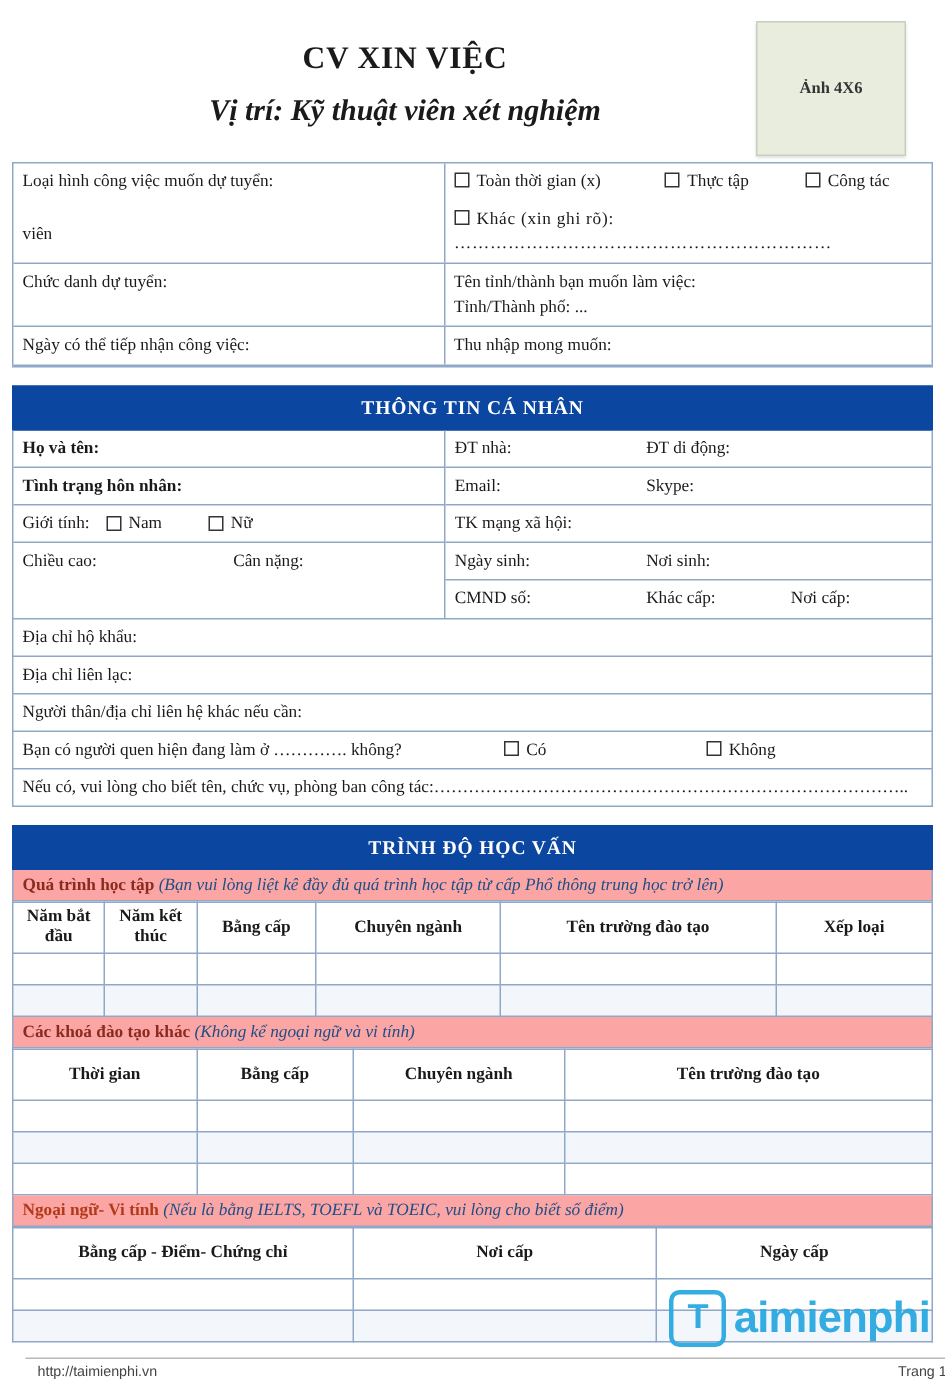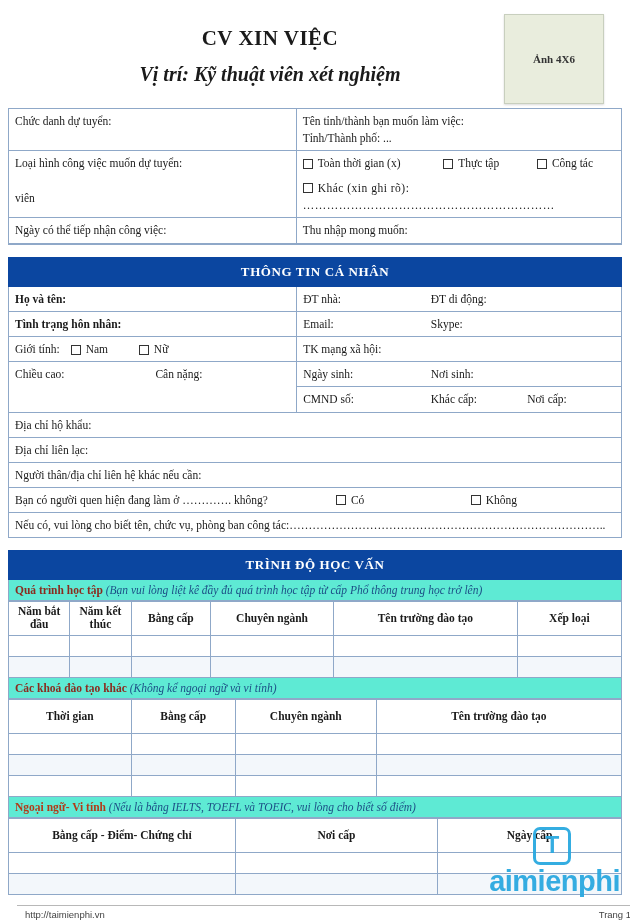--- a/index.html
+++ b/index.html
@@ -135,21 +135,21 @@
     height: 8px;
     border: 1px solid #333;
     margin-right: 5px;
     vertical-align: middle;
     position: relative;
     top: -1px;
   }
 
   
   .sub-head {
-    background: #5eead4;
+    background: #fca5a5;
     padding: 4px 6px;
     font-size: 11.5px;
     border-left: 1px solid #8fa8c8;
     border-right: 1px solid #8fa8c8;
     border-bottom: 1px solid #8fa8c8;
     box-sizing: border-box;
   }
   .sub-head .lead { font-weight: bold; color: #8a2b1f; }
   .sub-head .note { font-style: italic; color: #1c4f86; }
   .sub-head.red .lead { color: #b23a18; }
@@ -198,21 +198,20 @@
     right: 10px;
     bottom: 26px;
     display: flex;
     align-items: center;
     color: #2aa9e0;
     font-family: "Liberation Sans", sans-serif;
     font-size: 29px;
     font-weight: bold;
     letter-spacing: -.5px;
     opacity: .95;
-    flex-direction: column;
   }
   .wm-logo {
     width: 32px;
     height: 32px;
     border: 3px solid #2aa9e0;
     border-radius: 7px;
     margin-right: 5px;
     position: relative;
   }
   .wm-logo::after {
@@ -234,27 +233,20 @@
 
   <div class="header">
     <div class="title-block">
       <div class="doc-title">CV XIN VIỆC</div>
       <div class="doc-subtitle">Vị trí: Kỹ thuật viên xét nghiệm</div>
     </div>
     <div class="photo-box">Ảnh 4X6</div>
   </div>
 
   <div class="block last">
-    <div class="row">
-      <div class="cell bordered-r w-47">Chức danh dự tuyển:</div>
-      <div class="cell w-53">
-        <div>Tên tỉnh/thành bạn muốn làm việc:</div>
-        <div>Tỉnh/Thành phố: ...</div>
-      </div>
-    </div>
     <div class="row">
       <div class="cell bordered-r w-47">
         <div>Loại hình công việc muốn dự tuyển:</div>
         <div style="height:18px"></div>
         <div>viên</div>
       </div>
       <div class="cell w-53">
         <div style="display:flex; align-items:flex-start;">
           <span style="width:45%">
             <span class="chk"></span><span>Toàn thời gian</span>
@@ -266,20 +258,27 @@
           <span style="width:25%">
             <span class="chk"></span><span>Công tác</span>
           </span>
         </div>
         <div style="margin-top:8px">
           <span class="chk"></span><span class="dots">Khác (xin ghi rõ): ………………………………………………………</span>
         </div>
       </div>
     </div>
     <div class="row">
+      <div class="cell bordered-r w-47">Chức danh dự tuyển:</div>
+      <div class="cell w-53">
+        <div>Tên tỉnh/thành bạn muốn làm việc:</div>
+        <div>Tỉnh/Thành phố: ...</div>
+      </div>
+    </div>
+    <div class="row">
       <div class="cell bordered-r w-47">Ngày có thể tiếp nhận công việc:</div>
       <div class="cell w-53">Thu nhập mong muốn:</div>
     </div>
   </div>
 
   <div class="section-bar">THÔNG TIN CÁ NHÂN</div>
   <div class="two-col">
     <div class="col-left">
       <div class="line bold">Họ và tên:</div>
       <div class="line bold">Tình trạng hôn nhân:</div>

